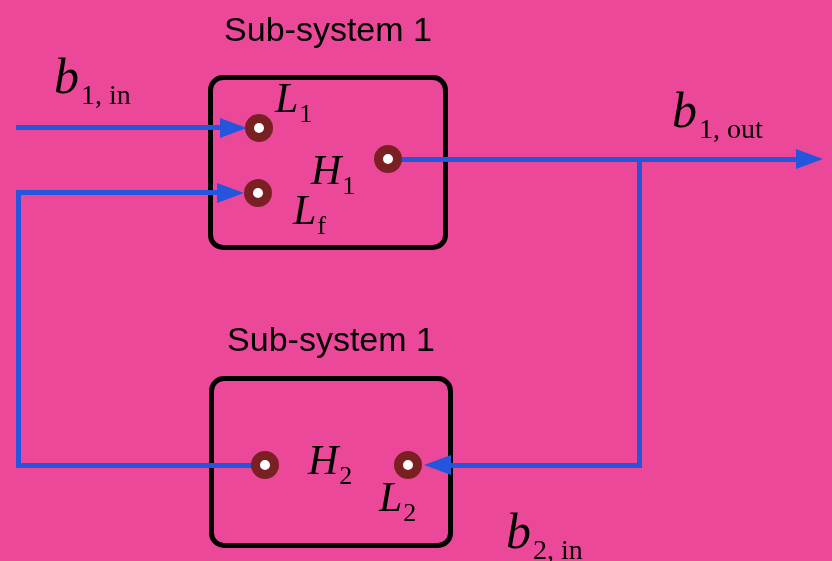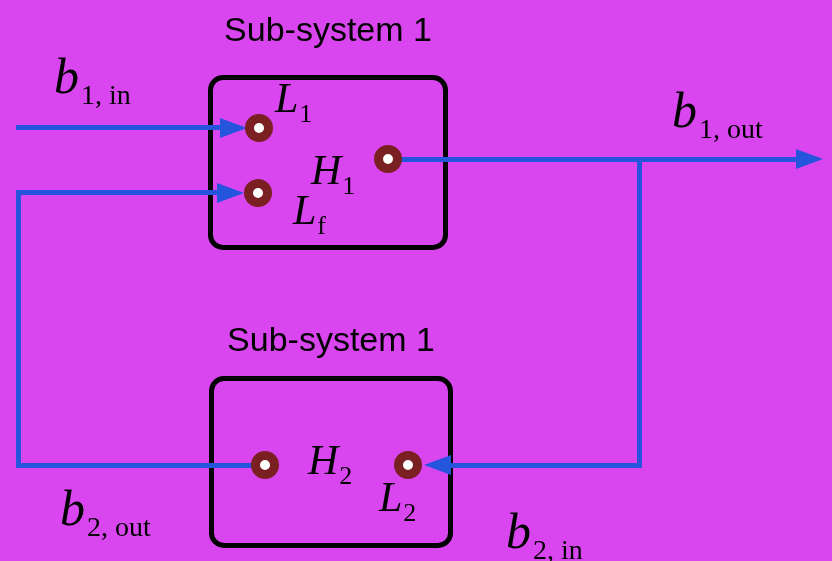--- a/index.html
+++ b/index.html
@@ -1,17 +1,17 @@
 <!DOCTYPE html>
 <html style="--wire-blue: #2455dc; --port-maroon: #7a2022; --box-border: #000000; --text: #000000;"><head>
 <meta charset="utf-8">
 <style>
   html,body{margin:0;padding:0;background:#fff;}
   .canvas{
-    position:relative;width:832px;height:561px;background:#d946ef;overflow:hidden;
+    position:relative;width:832px;height:561px;background:#ec4899;overflow:hidden;
     font-family:"Liberation Sans",sans-serif;
   }
   
   .box{
     position:absolute;box-sizing:border-box;
     border:5px solid var(--box-border,#000);border-radius:15px;background:transparent;
   }
   .box1{left:208px;top:75px;width:240px;height:175px;}
   .box2{left:209px;top:376px;width:244px;height:172px;}
   
@@ -118,20 +118,17 @@
   <div class="sym plab lab-L2">
     <span class="var">L</span><span class="sub">2</span>
   </div>
 
   <div class="sym sig lab-b1in">
     <span class="var">b</span><span class="sub">1, in</span>
   </div>
   <div class="sym sig lab-b1out">
     <span class="var">b</span><span class="sub">1, out</span>
   </div>
-  <div class="sym sig lab-b2out">
-    <span class="var">b</span><span class="sub">2, out</span>
-  </div>
   <div class="sym sig lab-b2in">
     <span class="var">b</span><span class="sub">2, in</span>
   </div>
 
 </div>
 
 </body></html>

